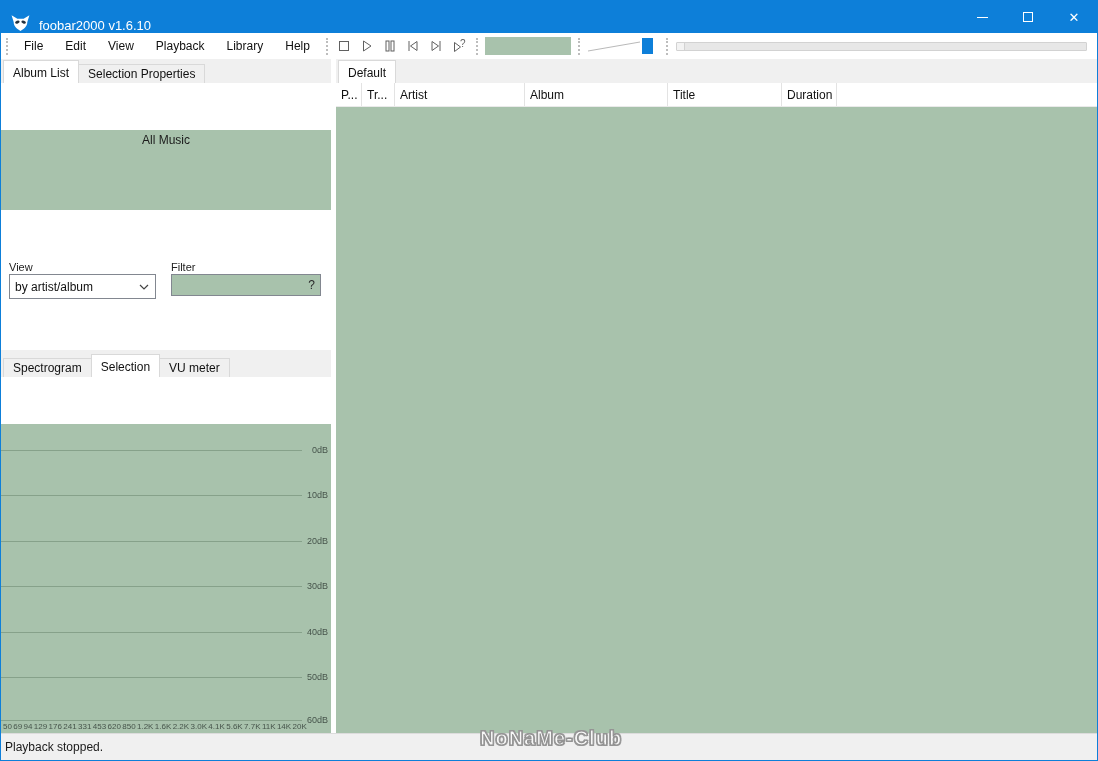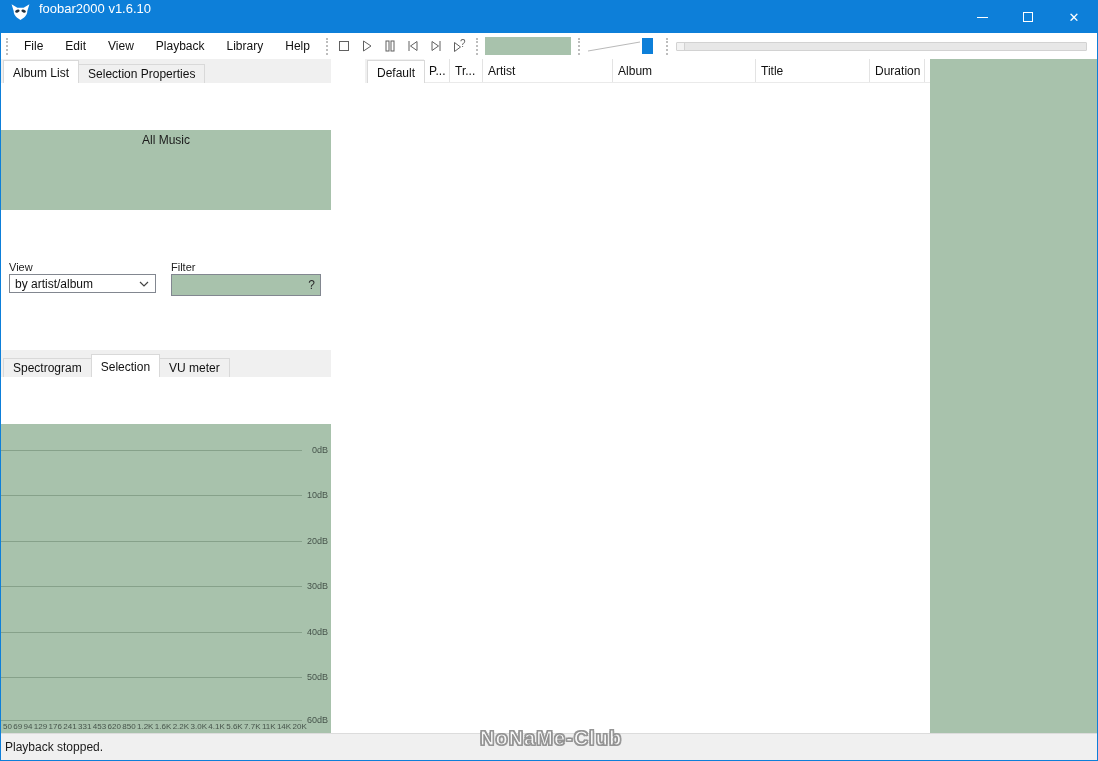--- a/index.html
+++ b/index.html
@@ -8,21 +8,21 @@
 
   .window{
     position:relative; width:1098px; height:761px; background:#fff;
     border:1px solid #0d7fd9; overflow:hidden;
     display:flex; flex-direction:column;
   }
 
   
   .titlebar{
     height:32px; flex:0 0 32px; background:#0d7fd9; color:#fff;
-    display:flex; align-items:flex-start; padding-left:9px;
+    display:flex; align-items:flex-end; padding-left:9px;
   }
   .logo{ width:21px; height:21px; margin-right:8px; display:flex; }
   .title-text{ font-size:13px; }
   .caption-btns{ margin-left:auto; display:flex; height:100%; }
   .cbtn{
     width:46px; height:100%; display:flex; align-items:center; justify-content:center;
     color:#fff; font-size:13px; cursor:default;
   }
   .cbtn .min-glyph{ display:block; width:11px; height:1px; background:#fff; }
   .cbtn .max-glyph{ display:block; width:10px; height:10px; border:1px solid #fff; }
@@ -40,40 +40,40 @@
   .seekbar{
     flex:1 1 auto; height:9px; background:#e7e7e7; border:1px solid #d2d2d2;
     border-radius:1px; margin:0 10px 0 3px; position:relative;
   }
   .seek-handle{ position:absolute; left:0; top:0; width:8px; height:100%; background:#f3f3f3; border-right:1px solid #d2d2d2; }
 
   
   .content{ flex:1 1 auto; display:flex; min-height:0; }
   .left-panel{ width:330px; flex:0 0 330px; display:flex; flex-direction:column; background:#fff;gap:47px; }
   .splitter{ width:5px; flex:0 0 5px; background:#fff; }
-  .main-panel{ flex:1 1 auto; display:flex; flex-direction:row; min-width:0;margin-left:29px; }
+  .main-panel{ flex:1 1 auto; display:flex; flex-direction:column; min-width:0; }
 
   .tabstrip{ background:#f0f0f0; display:flex; align-items:flex-end; padding-left:2px; }
   .ts-24{ height:24px; flex:0 0 24px; }
   .ts-27{ height:27px; flex:0 0 27px; }
   .tab{
     font-size:12px; color:#111; background:#f0f0f0;
     border:1px solid #d9d9d9; border-bottom:none;
     padding:2px 9px 3px; height:19px; white-space:nowrap; margin-right:-1px;
   }
   .tab.active{ background:#fff; height:23px; padding-top:5px; position:relative; z-index:2; }
 
   .tree{ flex:1 1 auto; background:#a8c2ac; padding:3px 6px; font-size:12px; color:#1b1b1b; overflow:hidden;text-align:center; }
 
   .controls{ height:46px; flex:0 0 46px; background:#fff; position:relative; }
   .ctl-label{ position:absolute; top:4px; font-size:11px; color:#222; }
   .view-label{ left:8px; }
   .filter-label{ left:170px; }
   .combobox{
-    position:absolute; left:8px; top:17px; width:147px; height:19px;
+    position:absolute; left:8px; top:17px; width:147px; height:25px;
     background:#fff; border:1px solid #828790; display:flex; align-items:center;
     font-size:12px; color:#111; padding-left:5px;
   }
   .combo-chevron{ margin-left:auto; margin-right:6px; display:flex; }
   .filter-input{
     position:absolute; left:170px; top:17px; width:150px; height:22px;
     background:#a8c2ac; border:1px solid #828790; font-size:12px; color:#2a2a2a;
     text-align:right; padding-right:5px; font-family:"Liberation Sans",sans-serif;
   }
 

